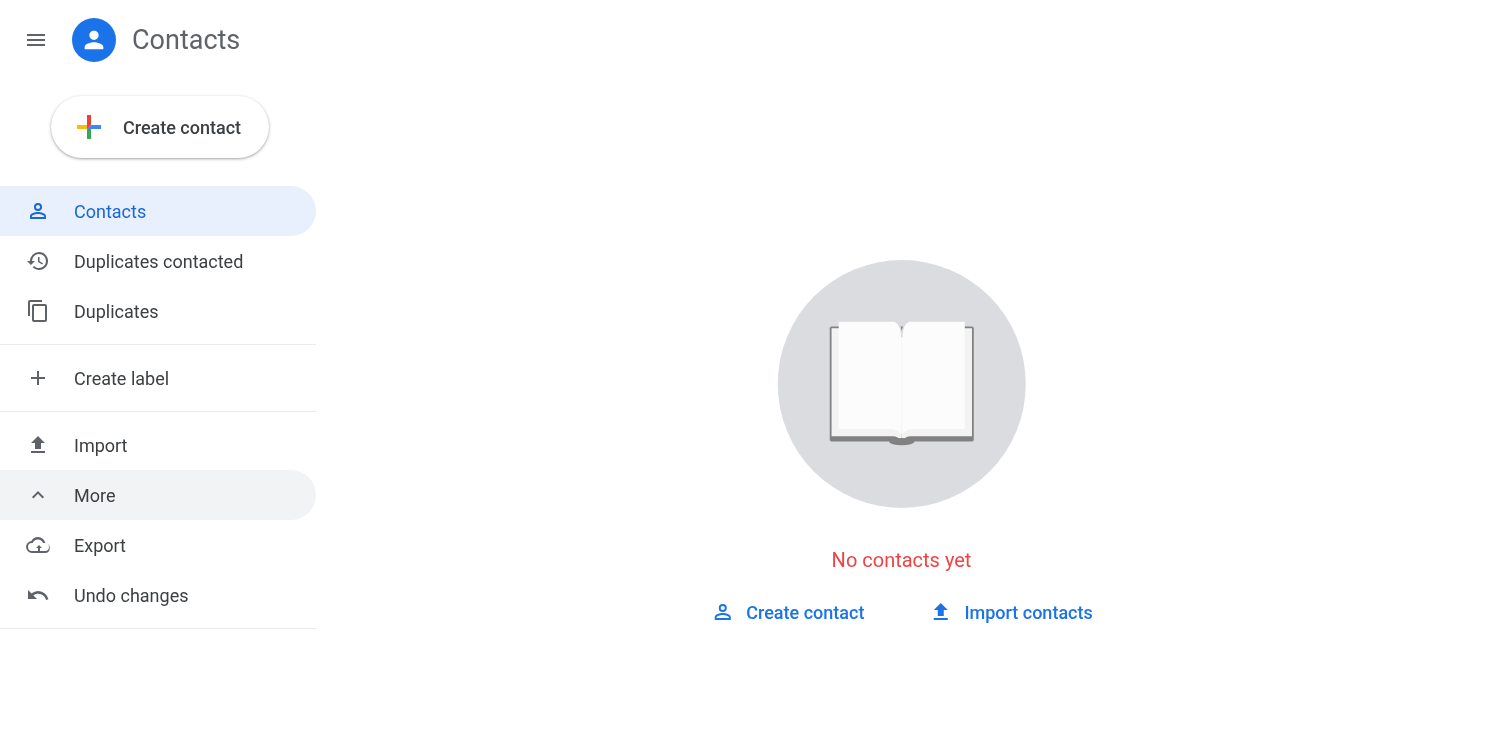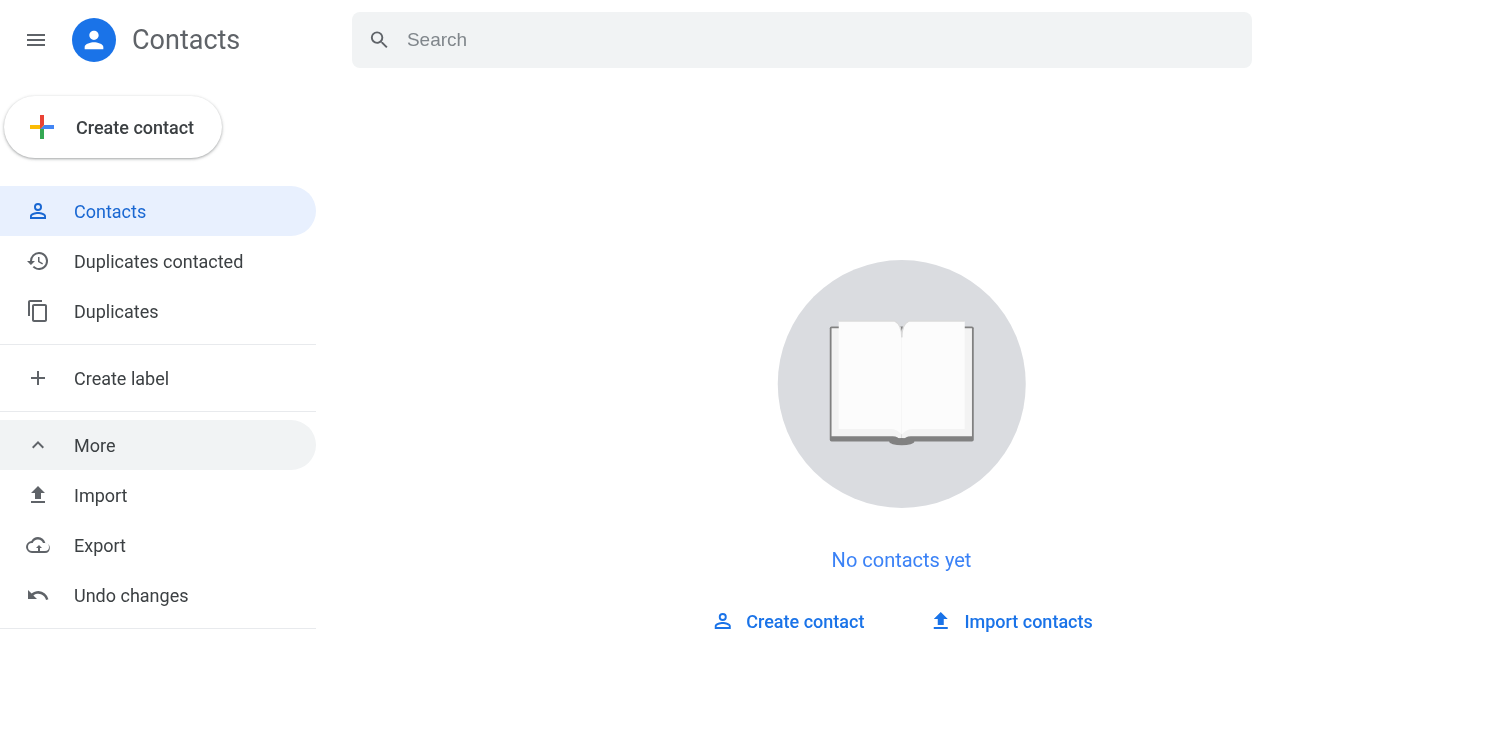--- a/index.html
+++ b/index.html
@@ -69,20 +69,21 @@
       font-size: 19px;
       color: #5f6368;
       margin-left: 16px;
       width: 100%;
       outline: none;
     }
     .search-input::placeholder { color: #80868b; }
     .layout {
       display: flex;
       height: calc(100% - 80px);
+      text-align: center;
     }
     .sidebar {
       width: 316px;
       padding-top: 16px;
       overflow-y: auto;
     }
     .create-btn {
       display: inline-flex;
       align-items: center;
       height: 62px;
@@ -147,22 +148,22 @@
       height: 248px;
       border-radius: 50%;
       background: #dadce0;
       display: flex;
       align-items: center;
       justify-content: center;
       margin-bottom: 40px;
     }
     .empty-text {
       font-size: 20px;
-      color: #3b82f6;
-      margin-bottom: 37px;
+      color: #ef4444;
+      margin-bottom: 28px;
     }
     .action-row {
       display: flex;
       gap: 64px;
     }
     .action-btn {
       display: flex;
       align-items: center;
       gap: 12px;
       color: #1a73e8;
@@ -182,26 +183,20 @@
       </svg>
   </div>
   <div class="logo-area">
     <div class="logo-circle">
       <svg width="28" height="28" viewBox="0 0 24 24">
           <path d="M12 12c2.21 0 4-1.79 4-4s-1.79-4-4-4-4 1.79-4 4 1.79 4 4 4zm0 2c-2.67 0-8 1.34-8 4v2h16v-2c0-2.66-5.33-4-8-4z"></path>
         </svg>
     </div>
     <span class="app-title">Contacts</span>
   </div>
-  <div class="search-bar">
-    <svg width="24" height="24" viewBox="0 0 24 24">
-        <path d="M15.5 14h-.79l-.28-.27A6.471 6.471 0 0016 9.5 6.5 6.5 0 109.5 16c1.61 0 3.09-.59 4.23-1.57l.27.28v.79l5 4.99L20.49 19l-4.99-5zm-6 0C7.01 14 5 11.99 5 9.5S7.01 5 9.5 5 14 7.01 14 9.5 11.99 14 9.5 14z"></path>
-      </svg>
-    <input class="search-input" type="text" placeholder="Search" style="">
-  </div>
 </div>
 
 <div class="layout">
   <div class="sidebar">
     <div class="create-btn">
       <svg viewBox="0 0 36 36">
           <path fill="#34A853" d="M16 16v14h4V20z"></path>
           <path fill="#4285F4" d="M30 16H20l-4 4h14z"></path>
           <path fill="#FBBC05" d="M6 16v4h10l4-4z"></path>
           <path fill="#EA4335" d="M20 16V6h-4v14z"></path>
@@ -234,31 +229,31 @@
 
       <div class="nav-item">
         <svg viewBox="0 0 24 24">
             <path d="M19 13h-6v6h-2v-6H5v-2h6V5h2v6h6v2z"></path>
           </svg>
         <span>Create label</span>
       </div>
 
       <div class="nav-divider"></div>
 
+      <div class="nav-item">
+        <svg viewBox="0 0 24 24">
+            <path d="M9 16h6v-6h4l-7-7-7 7h4v6zm-4 2h14v2H5v-2z"></path>
+          </svg>
+        <span>Import</span>
+      </div>
       <div class="nav-item hover-bg">
         <svg viewBox="0 0 24 24">
             <path d="M7.41 15.41L12 10.83l4.59 4.58L18 14l-6-6-6 6 1.41 1.41z"></path>
           </svg>
         <span>More</span>
-      </div>
-      <div class="nav-item">
-        <svg viewBox="0 0 24 24">
-            <path d="M9 16h6v-6h4l-7-7-7 7h4v6zm-4 2h14v2H5v-2z"></path>
-          </svg>
-        <span>Import</span>
       </div>
       <div class="nav-item">
         <svg viewBox="0 0 24 24">
             <path d="M19.35 10.04A7.49 7.49 0 0012 4a7.5 7.5 0 00-6.65 4.04A6 6 0 006 20h13a5 5 0 00.35-9.96zM19 18H6a4 4 0 010-8h.71A5.5 5.5 0 0117 10h2a3 3 0 010 8zm-9-3h2v3h2v-3h2l-3-3-3 3z"></path>
           </svg>
         <span>Export</span>
       </div>
       <div class="nav-item">
         <svg viewBox="0 0 24 24">
             <path d="M12.5 8c-2.65 0-5.05.99-6.9 2.6L2 7v9h9l-3.62-3.62A8 8 0 0120.05 17l2.37-.78A10.52 10.52 0 0012.5 8z"></path>

